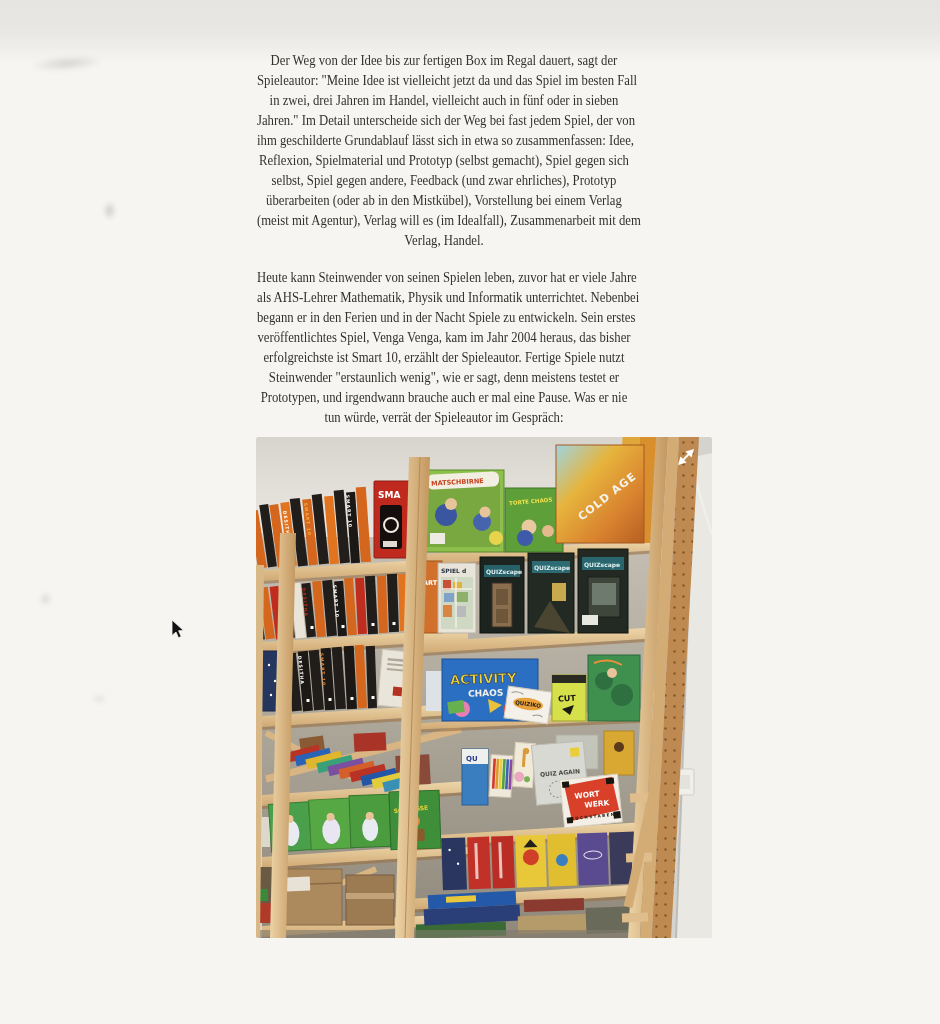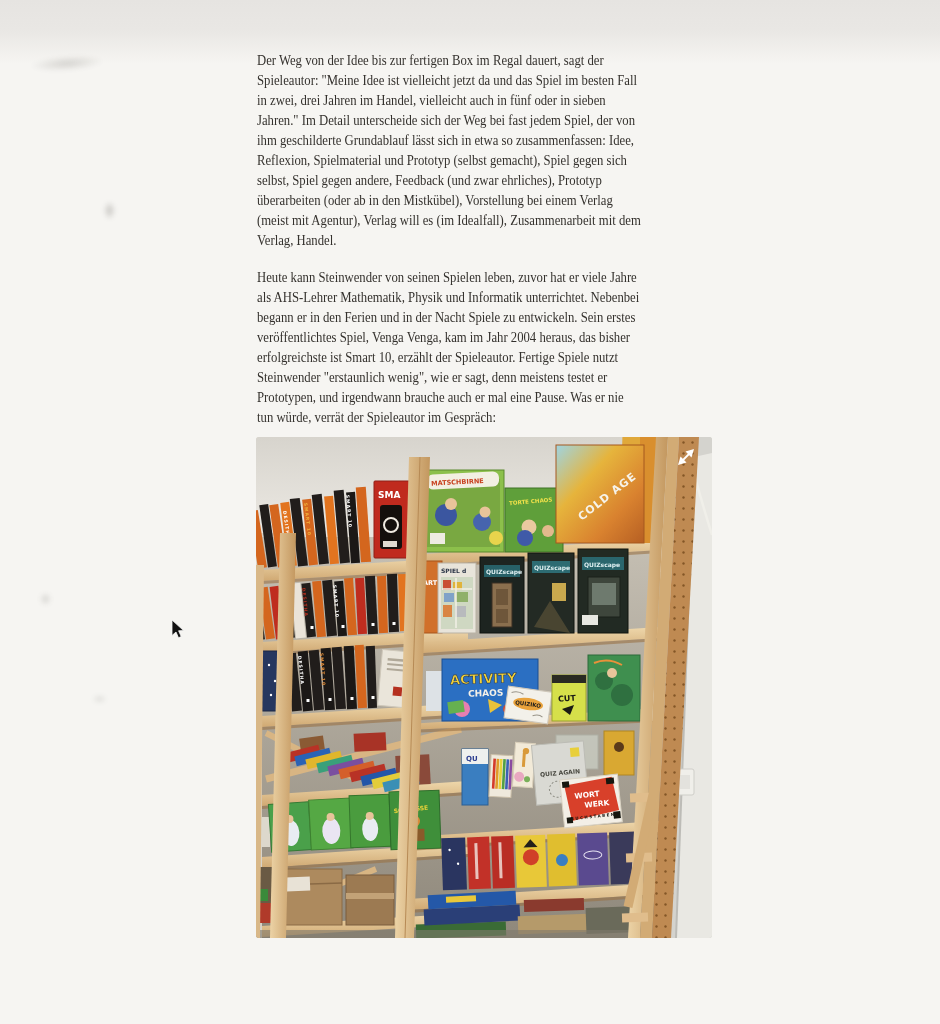--- a/index.html
+++ b/index.html
@@ -1,18 +1,18 @@
 <!DOCTYPE html>
 <html><head>
 <meta charset="utf-8">
 <style>
   html,body{margin:0;padding:0;}
   body{width:940px;height:1024px;font-family:"Liberation Sans",sans-serif;}
   .screen{position:relative;width:940px;height:1024px;overflow:hidden;
-    background:linear-gradient(180deg,#e6e4e1 0px,#e9e7e4 30px,#f6f5f2 64px,#f6f5f2 100%);}
+    background:linear-gradient(180deg,#e6e4e1 0px,#e9e7e4 30px,#f6f5f2 64px,#f6f5f2 100%);text-align:center;}
   
   .smudge{position:absolute;background:radial-gradient(closest-side,rgba(110,108,102,.55),rgba(110,108,102,0));filter:blur(2px);}
   .s1{left:30px;top:56px;width:74px;height:15px;opacity:.45;transform:rotate(-4deg);}
   .s2{left:103px;top:201px;width:13px;height:19px;opacity:.6;}
   .s3{left:39px;top:592px;width:13px;height:14px;opacity:.4;}
   .s4{left:92px;top:694px;width:15px;height:10px;opacity:.3;}
   
   .article{position:absolute;left:257px;top:50px;width:456px;color:#34312d;
     font-family:"Liberation Serif","DejaVu Serif",serif;font-size:15.5px;}
   .para{margin:0 0 17px 0;}

